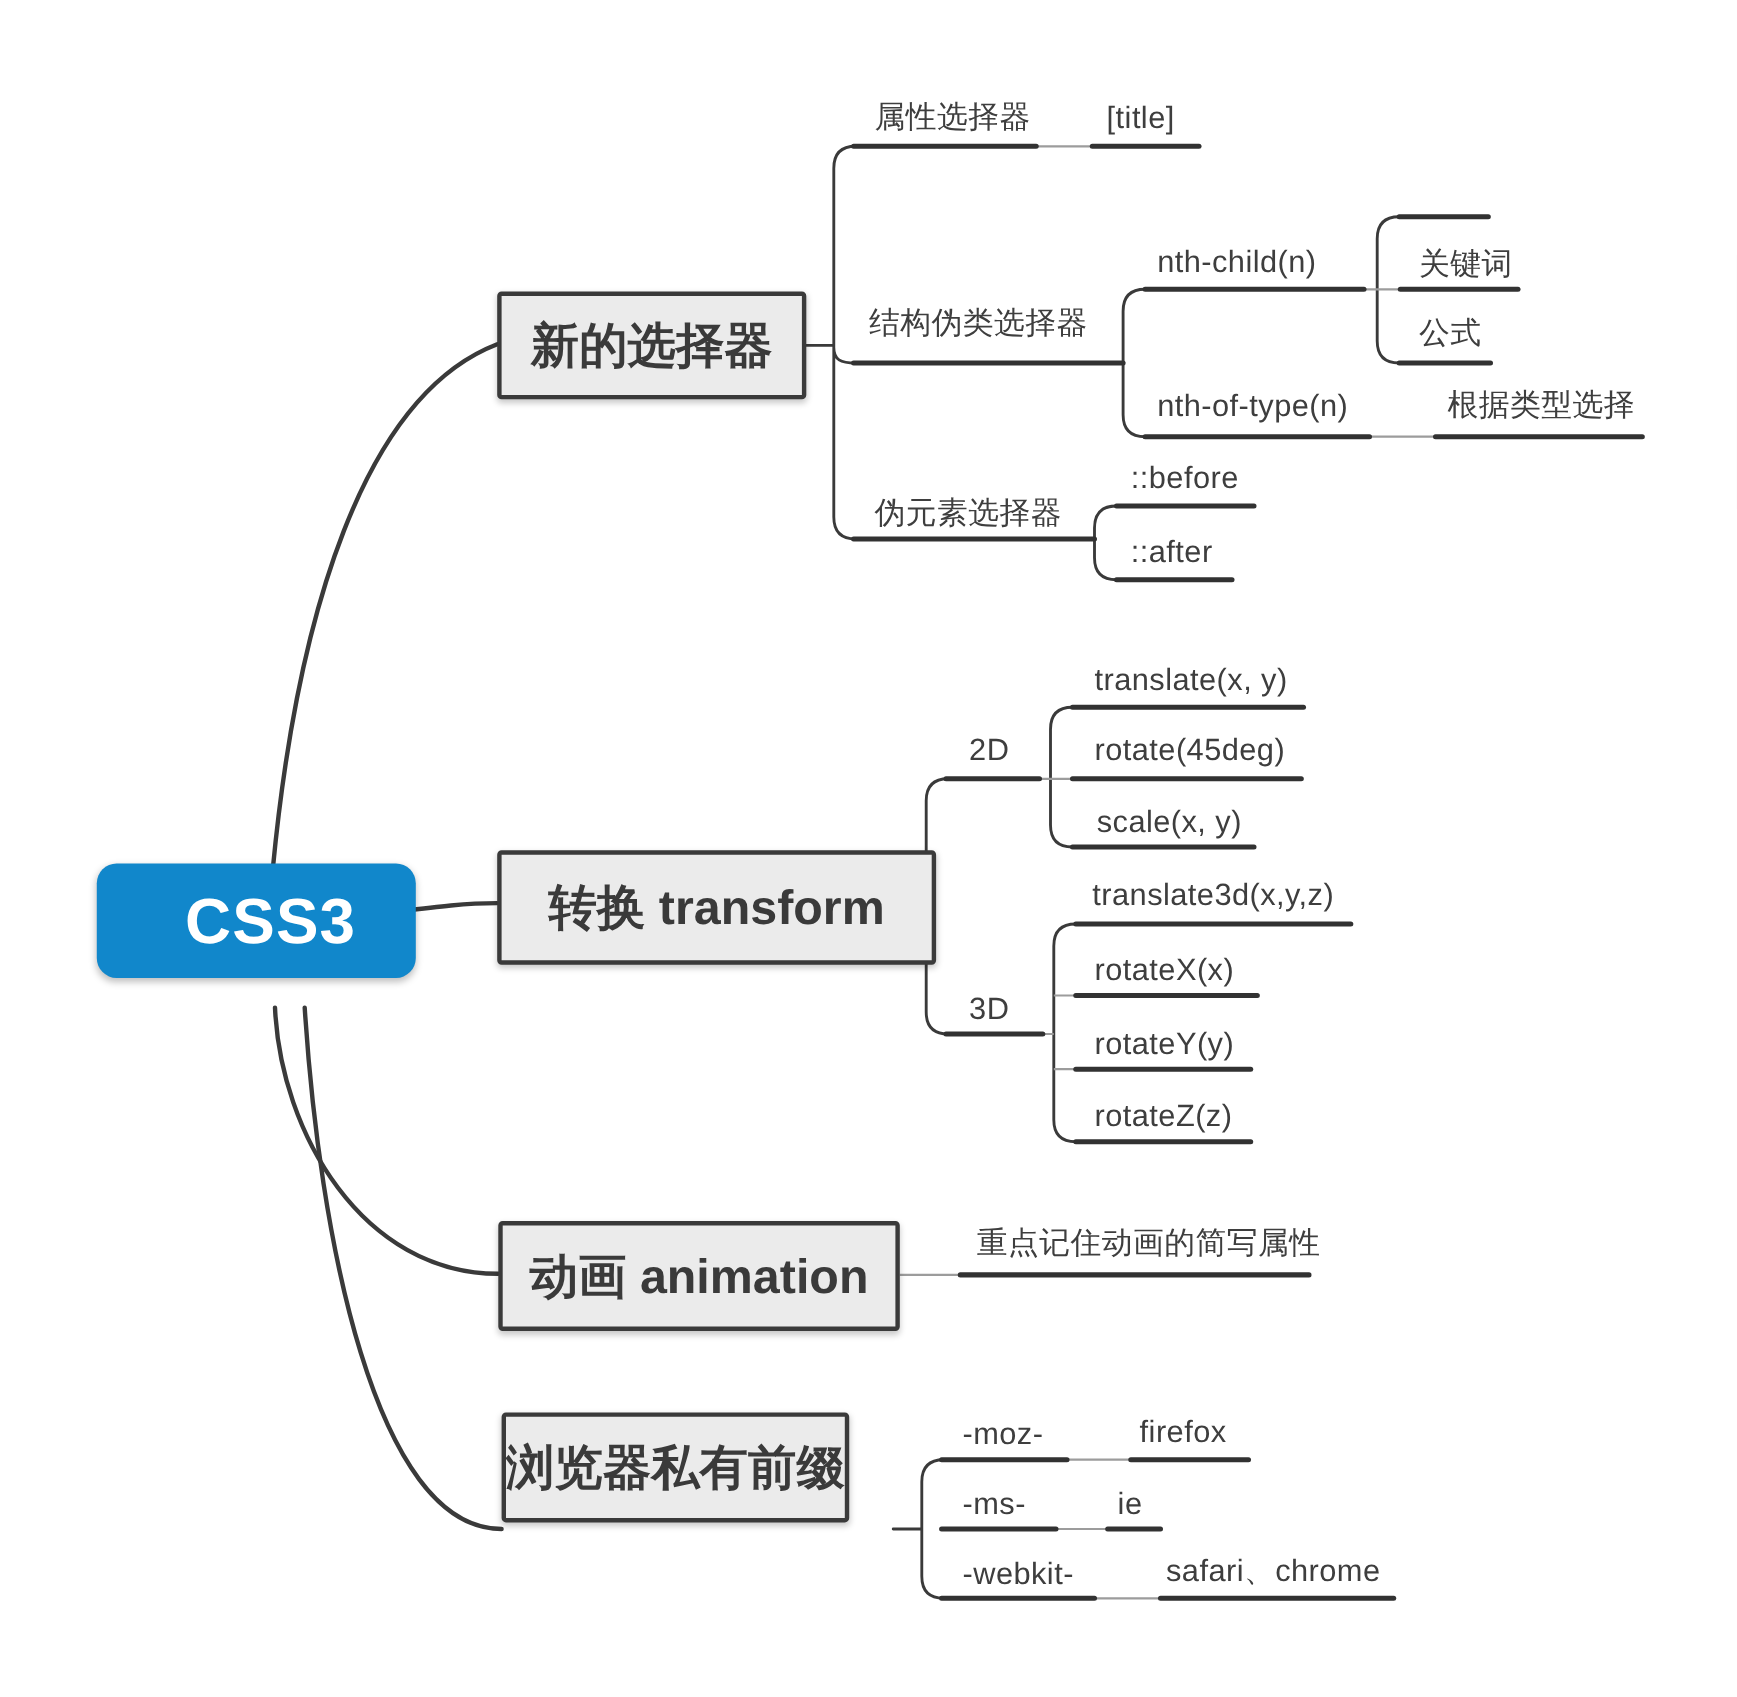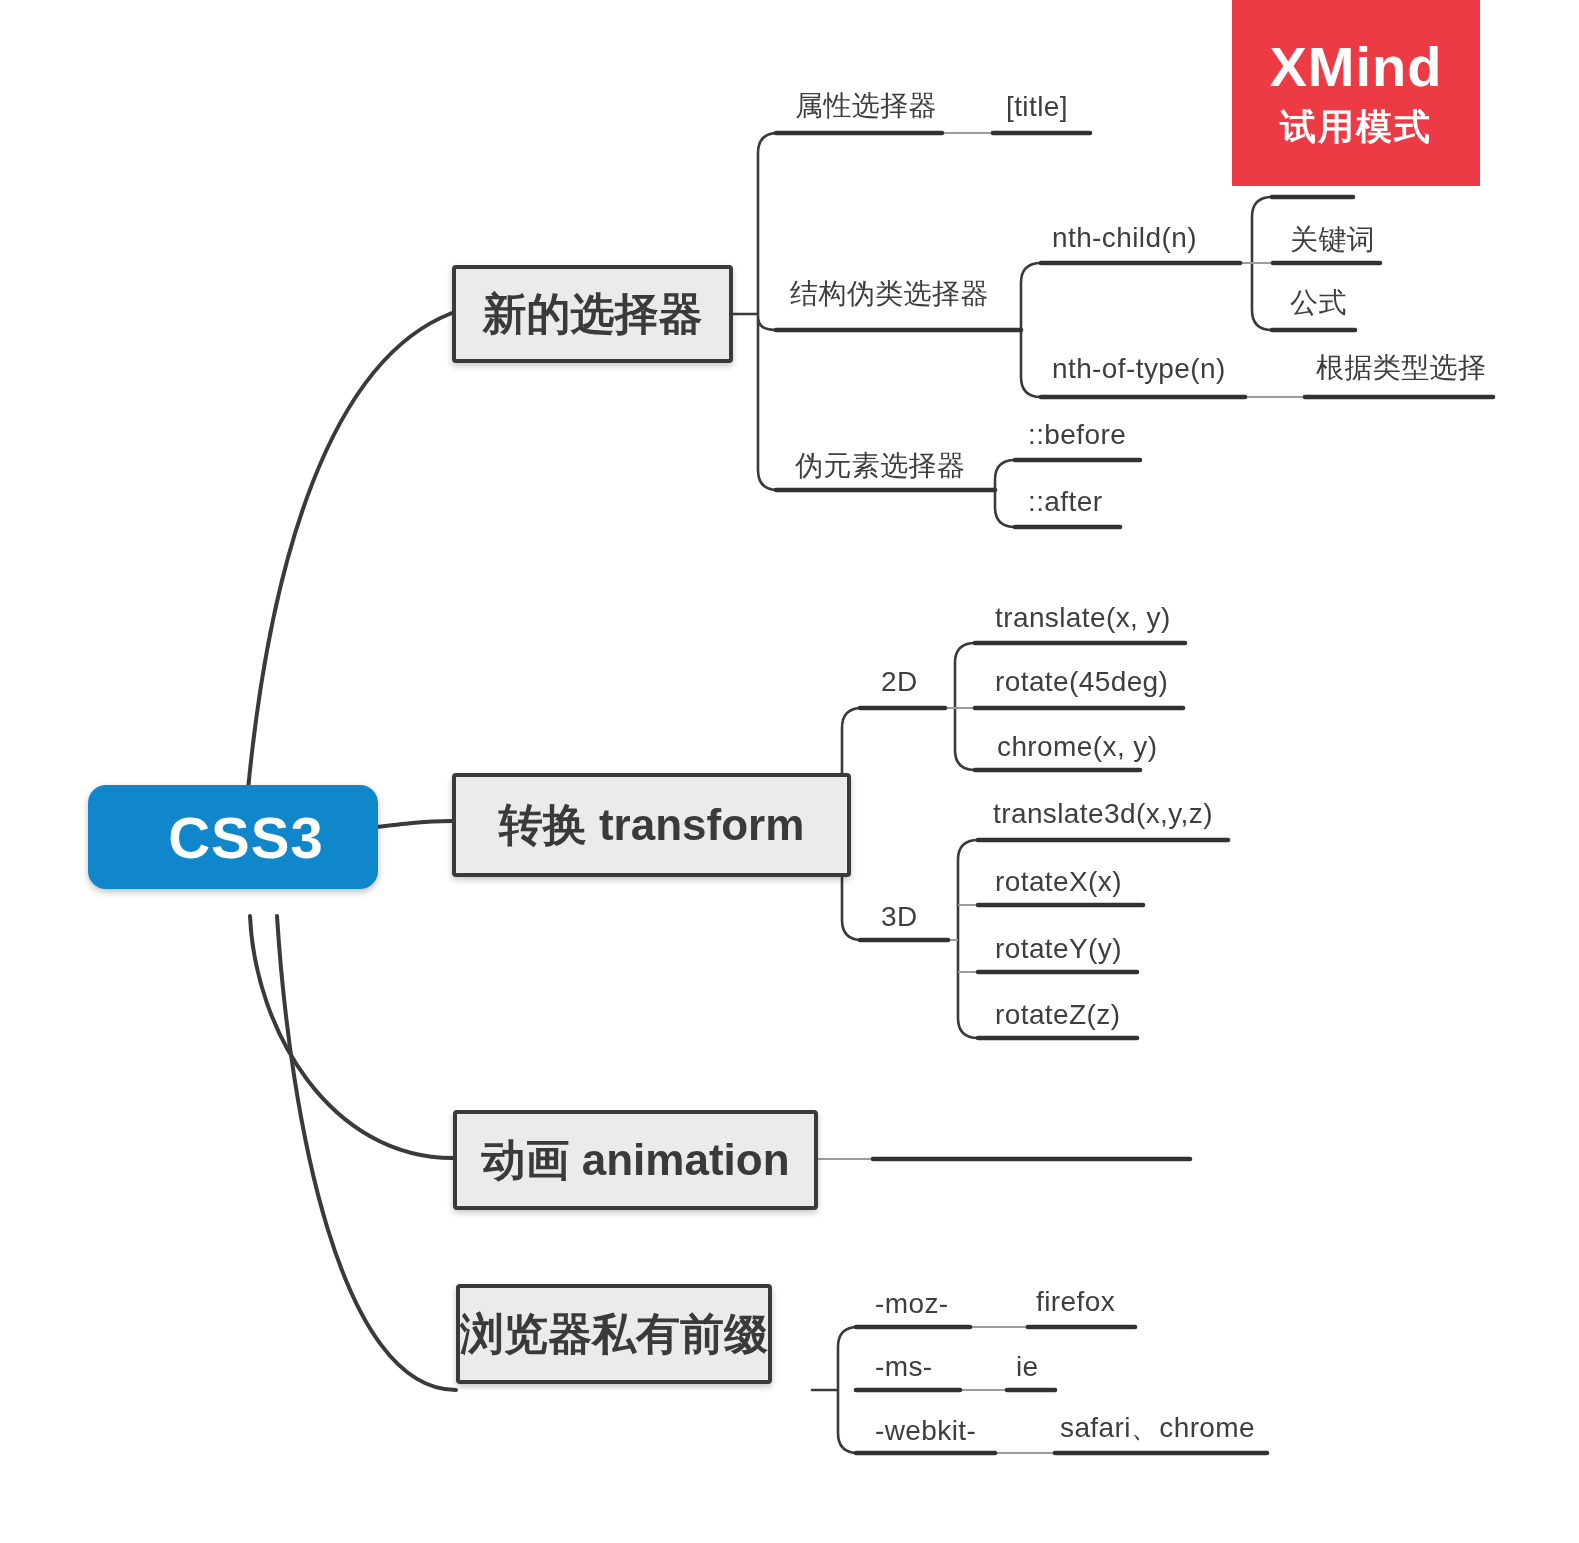--- a/index.html
+++ b/index.html
@@ -121,33 +121,30 @@
   <div class="t" style="left:1290px;top:287px">公式</div>
   <div class="t" style="left:1052px;top:353px">nth-of-type(n)</div>
   <div class="t" style="left:1316px;top:352px">根据类型选择</div>
   <div class="t" style="left:795px;top:450px">伪元素选择器</div>
   <div class="t" style="left:1028px;top:419px">::before</div>
   <div class="t" style="left:1028px;top:486px">::after</div>
 
   <div class="t" style="left:881px;top:666px">2D</div>
   <div class="t" style="left:995px;top:602px">translate(x, y)</div>
   <div class="t" style="left:995px;top:666px">rotate(45deg)</div>
-  <div class="t" style="left:997px;top:731px">chrome(x, y)</div>
+  <div class="t" style="left:997px;top:731px">scale(x, y)</div>
   <div class="t" style="left:881px;top:901px">3D</div>
   <div class="t" style="left:993px;top:798px">translate3d(x,y,z)</div>
   <div class="t" style="left:995px;top:866px">rotateX(x)</div>
   <div class="t" style="left:995px;top:933px">rotateY(y)</div>
   <div class="t" style="left:995px;top:999px">rotateZ(z)</div>
 
+  <div class="t" style="left:888px;top:1114px">重点记住动画的简写属性</div>
 
   <div class="t" style="left:875px;top:1288px">-moz-</div>
   <div class="t" style="left:1036px;top:1286px">firefox</div>
   <div class="t" style="left:875px;top:1351px">-ms-</div>
   <div class="t" style="left:1016px;top:1351px">ie</div>
   <div class="t" style="left:875px;top:1415px">-webkit-</div>
   <div class="t" style="left:1060px;top:1412px">safari、chrome</div>
 
-  <div class="badge">
-    <div class="badge-title">XMind</div>
-    <div class="badge-sub">试用模式</div>
-  </div>
 
 </div>
 
 </body></html>

